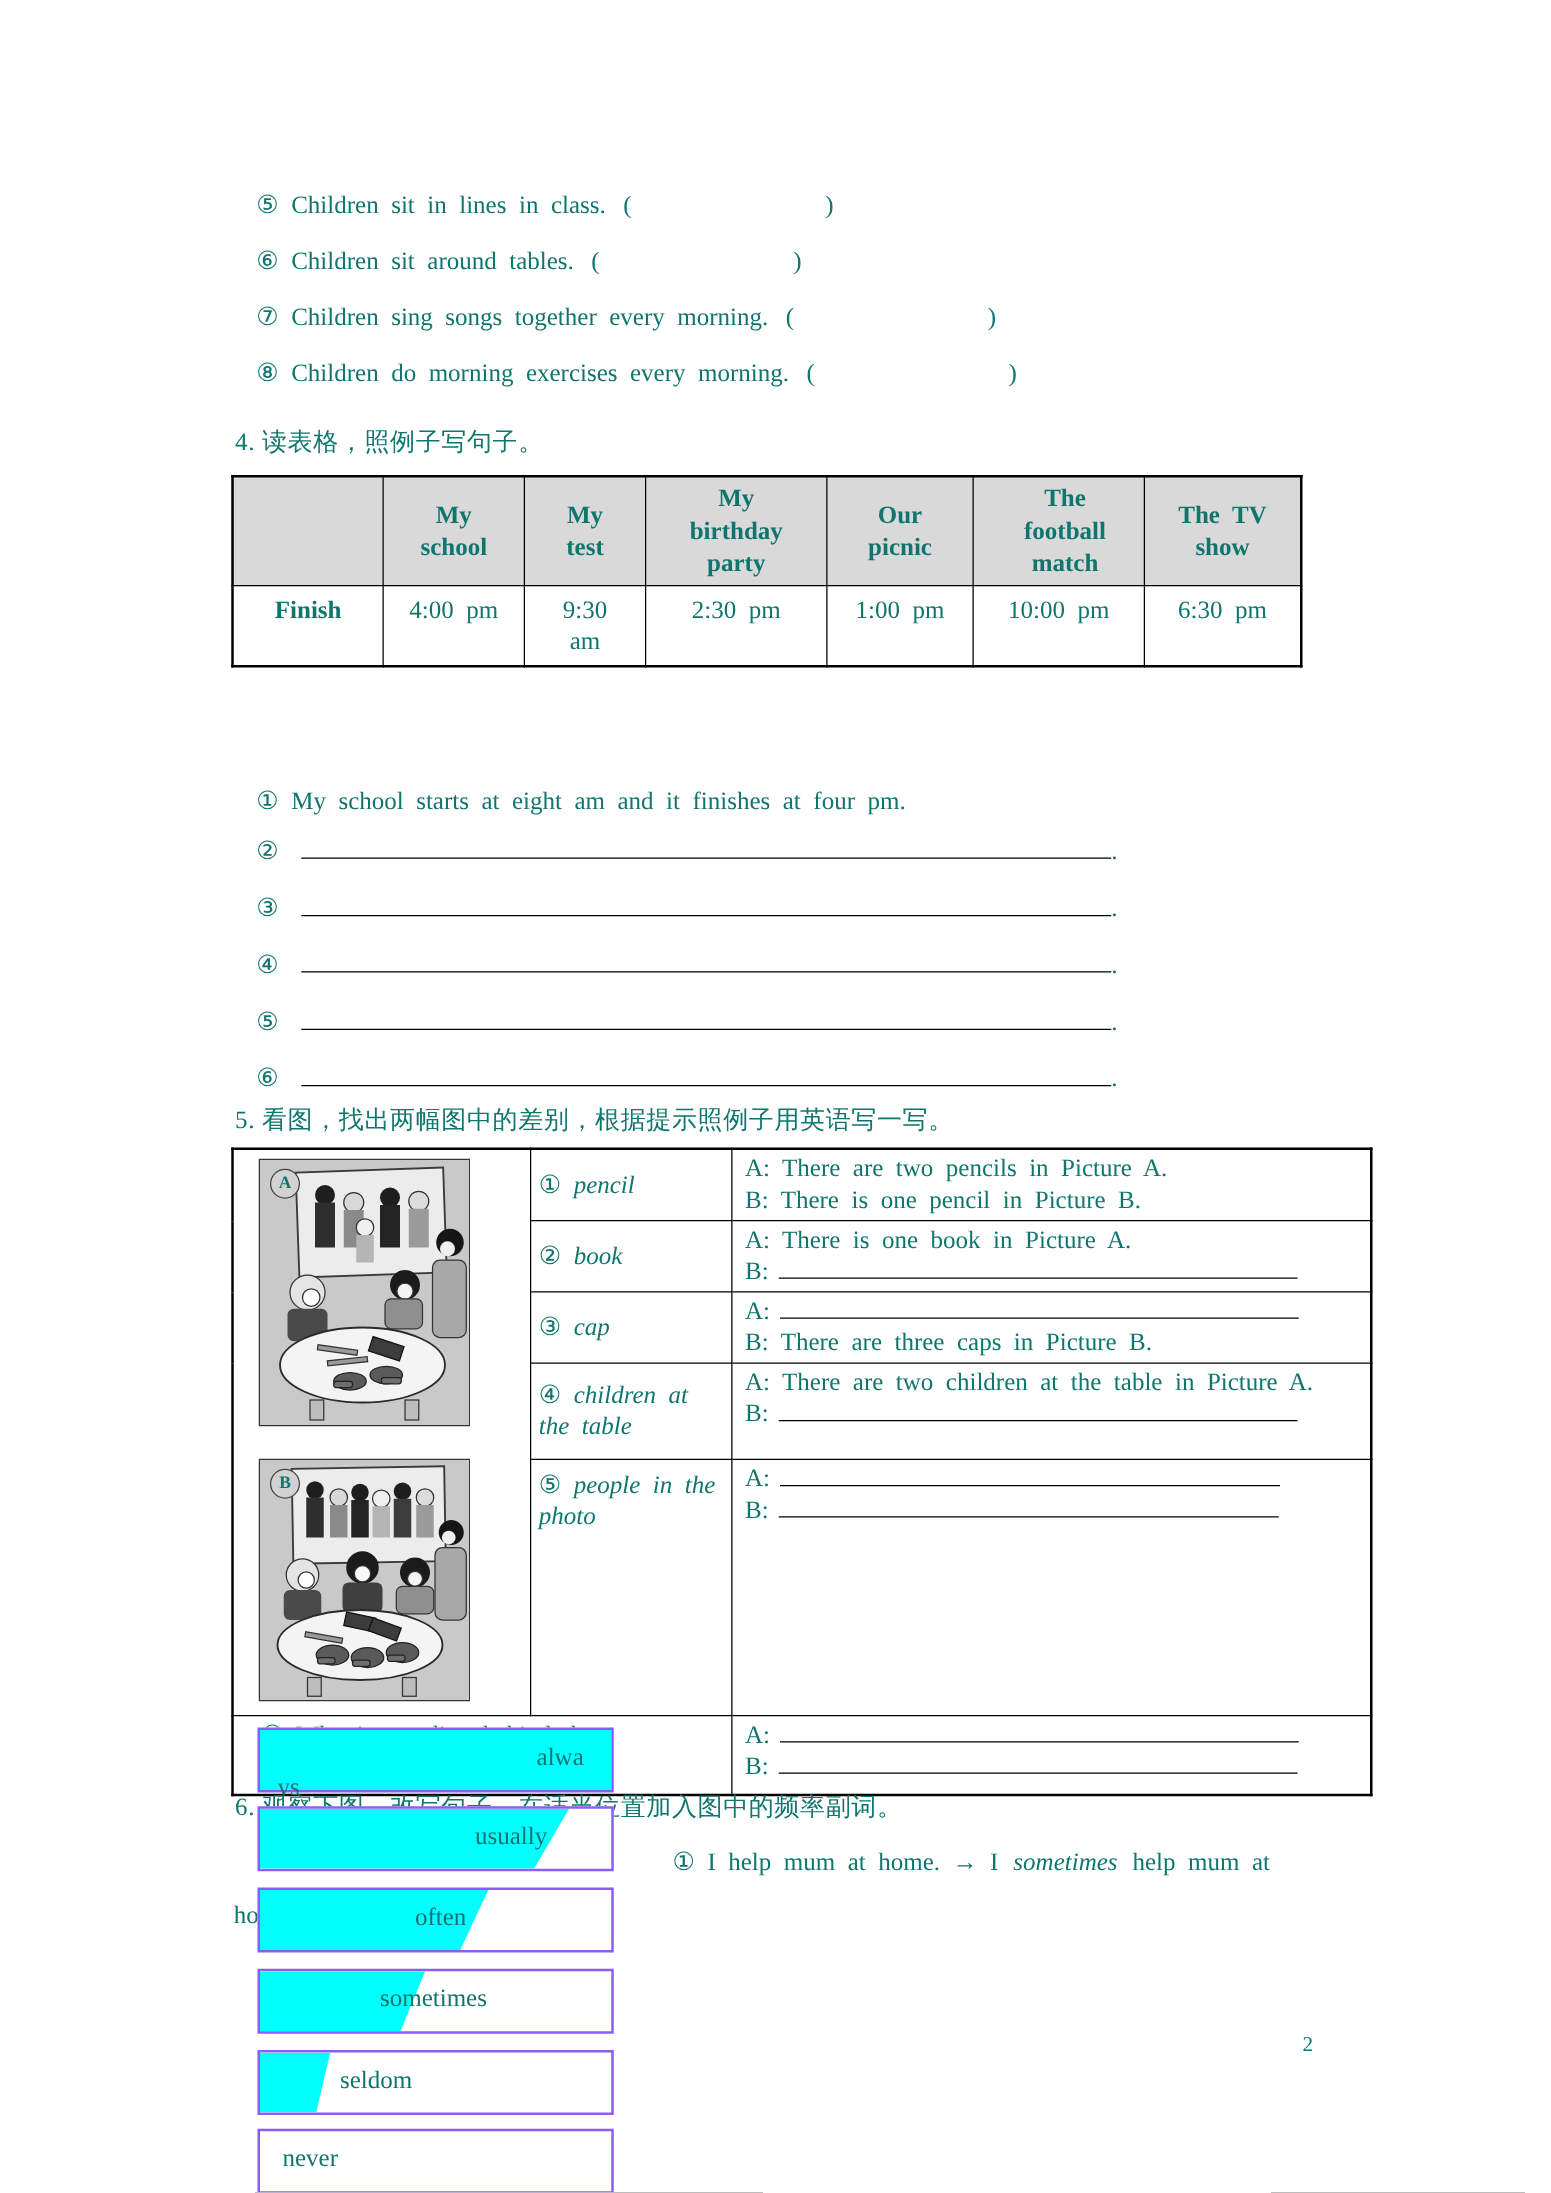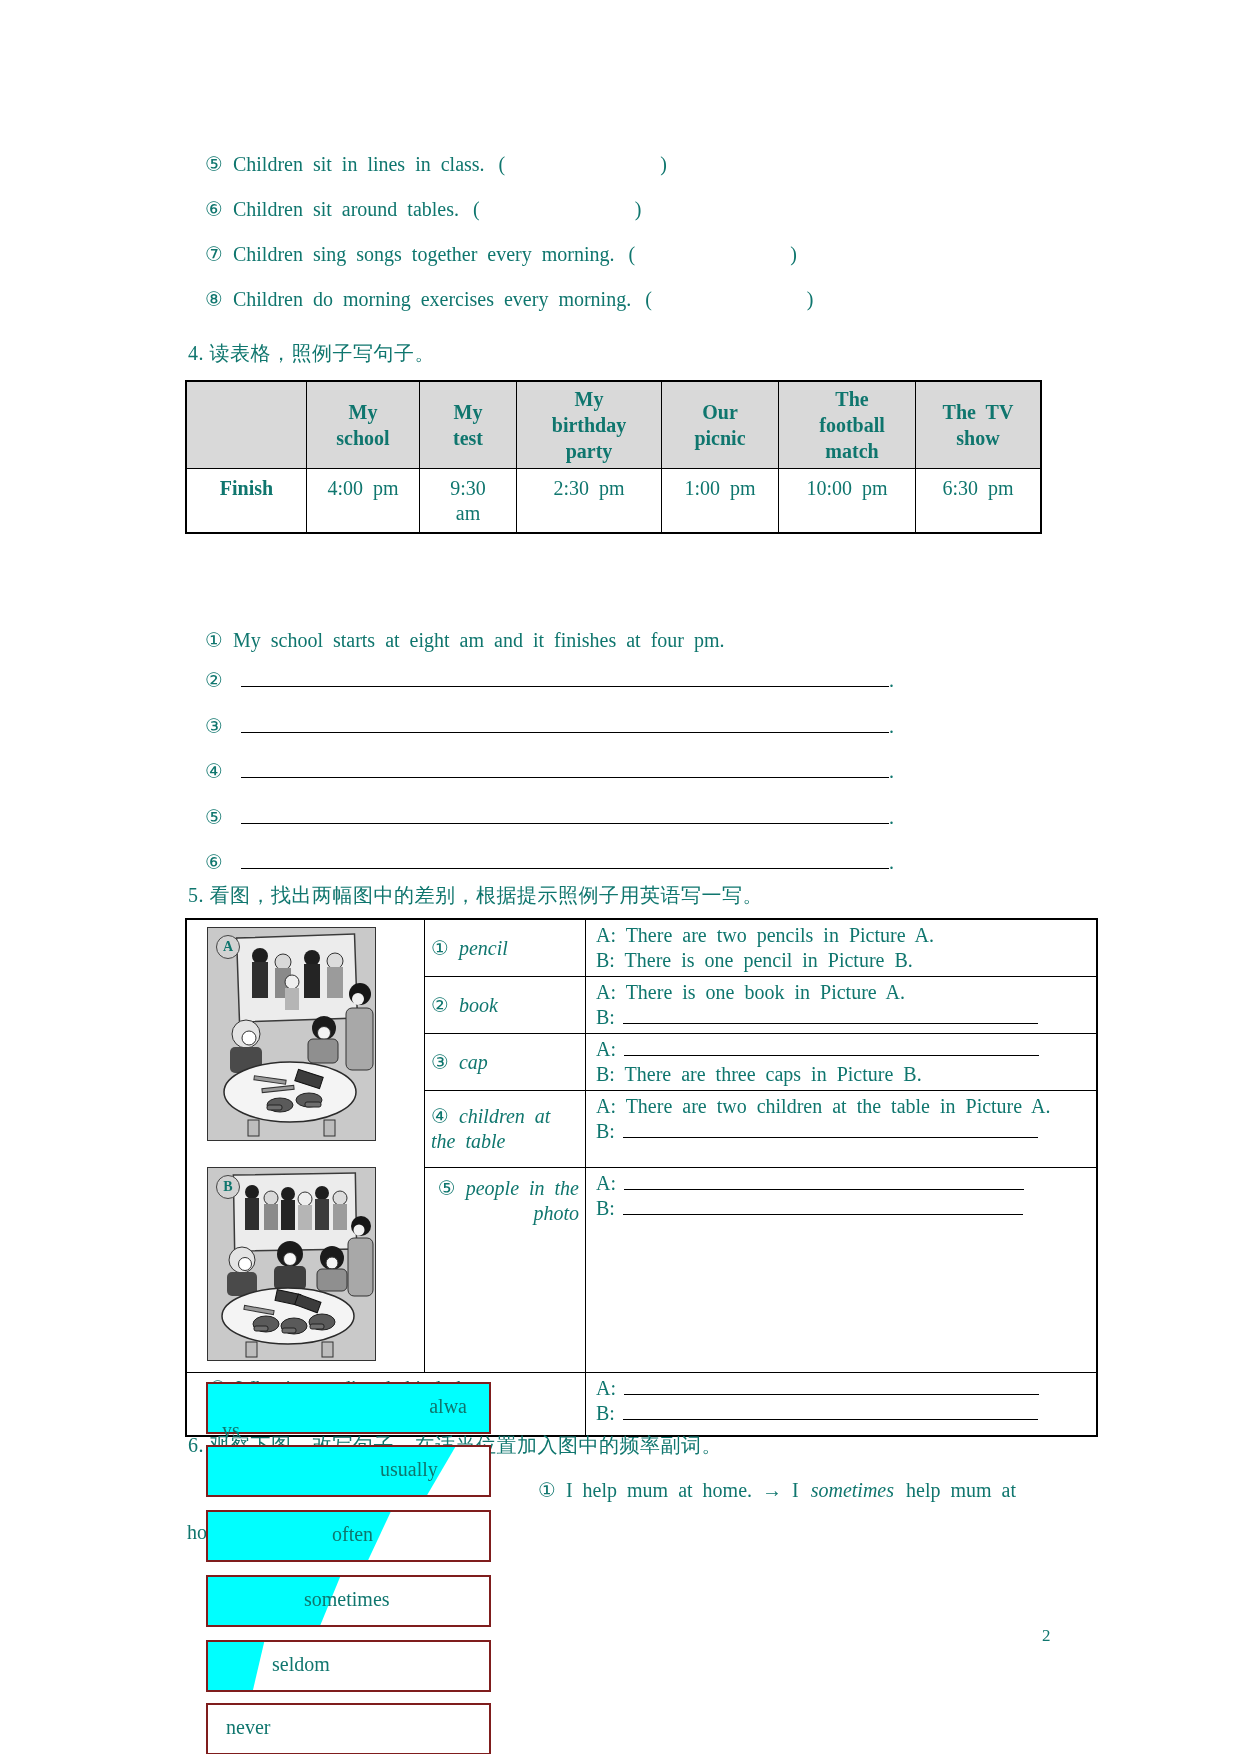--- a/index.html
+++ b/index.html
@@ -36,21 +36,21 @@
   .t5 .piccell{position:relative;padding:0;}
   .t5 .itemcell{vertical-align:middle;padding:4px 6px;font-style:italic;}
   .t5 .abcell{padding:3px 10px;}
   .bl{display:inline-block;width:415px;border-bottom:1.5px solid #000;height:17px;margin-left:8px;}
   .pic{position:absolute;left:20px;border:1.5px solid #333;}
   .picA{top:7px;width:167px;height:212px;}
   .picB{top:247px;width:167px;height:192px;}
   .badge{position:absolute;left:8px;top:7px;width:22px;height:22px;border:1.5px solid #444;border-radius:50%;
          background:#d2d2d2;text-align:center;line-height:22px;font-size:14px;font-weight:bold;z-index:2;}
   
-  .fbar{position:absolute;left:206px;width:281px;height:48px;border:2px solid #7f1d1d;background:#fff;z-index:5;}
+  .fbar{position:absolute;left:206px;width:281px;height:48px;border:2px solid #8b5cf6;background:#fff;z-index:5;}
   .fbar .fill{position:absolute;inset:0;}
   .fbar .lbl{position:absolute;font-size:20px;z-index:6;}
   .b0{top:1382px;} .b1{top:1445px;} .b2{top:1510px;} .b3{top:1575px;} .b4{top:1640px;} .b5{top:1703px;}
   .b0 .l1{right:22px;top:11px;}
   .b0 .l2{left:14px;bottom:-10px;}
   .b1 .lbl{left:172px;top:11px;}
   .b2 .lbl{left:124px;top:11px;}
   .b3 .lbl{left:96px;top:11px;}
   .b4 .lbl{left:64px;top:11px;}
   .b5 .lbl{left:18px;top:11px;}
@@ -225,21 +225,21 @@
       </td>
     </tr>
     <tr style="height:77px;">
       <td class="itemcell">④ children at the table</td>
       <td class="abcell">
         <div>A: There are two children at the table in Picture A.</div>
         <div><span>B:</span><span class="bl"></span></div>
       </td>
     </tr>
     <tr style="height:205px;">
-      <td class="itemcell" style="vertical-align:top;padding-top:8px;text-align:right;">⑤ people in the photo</td>
+      <td class="itemcell" style="vertical-align:top;padding-top:8px;">⑤ people in the photo</td>
       <td class="abcell">
         <div><span>A:</span><span class="bl" style="width:400px;"></span></div>
         <div><span>B:</span><span class="bl" style="width:400px;"></span></div>
       </td>
     </tr>
     <tr style="height:63px;">
       <td colspan="2" class="abcell" style="padding-left:22px;">⑥ Who is standing behind the</td>
       <td class="abcell">
         <div><span>A:</span><span class="bl"></span></div>
         <div><span>B:</span><span class="bl"></span></div>

